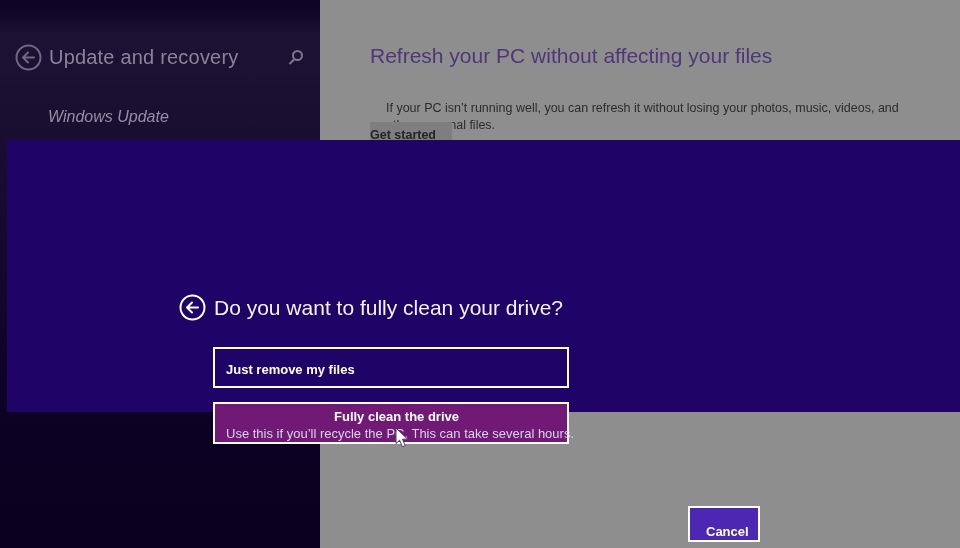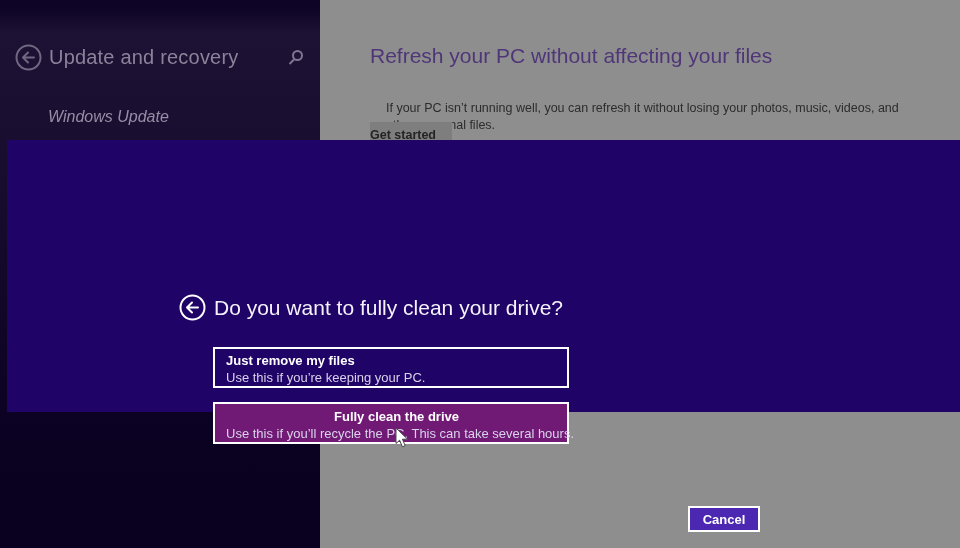--- a/index.html
+++ b/index.html
@@ -50,21 +50,21 @@
     border:2px solid #ffffff;background:transparent;cursor:pointer;
     padding:3px 0 0 11px;text-align:left;font-family:inherit;display:block;
   }
   .option.opt1{top:207px;}
   .option.opt2{top:262px;height:42px;background:#701a75;text-align:center;}
   .option-title{display:block;font-size:13px;font-weight:700;color:#ffffff;line-height:17px;}
   .option-desc{display:block;font-size:13px;font-weight:400;color:#d9d3ea;line-height:17px;white-space:nowrap;}
   .cancel-btn{
     position:absolute;left:681px;top:366px;width:72px;height:26px;box-sizing:border-box;
     border:2px solid #ffffff;background:#4c28b2;color:#ffffff;
-    font-size:13px;font-weight:600;font-family:inherit;text-align:center;padding:4px;cursor:pointer;
+    font-size:13px;font-weight:600;font-family:inherit;text-align:center;padding:16px;cursor:pointer;
   }
   .cursor{position:absolute;left:388px;top:287px;width:14px;height:21px;z-index:20;pointer-events:none;}
 </style>
 </head>
 <body>
 
 <div class="screen">
 
   <div class="sidebar">
     <div class="sidebar-header">
@@ -91,21 +91,20 @@
     <div class="dialog-header">
       <svg class="back-circle" viewBox="0 0 27 27">
         <circle cx="13.5" cy="13.5" r="12" fill="none" stroke="#ffffff" stroke-width="2"></circle>
         <path d="M8 13.5 H19 M8 13.5 L13 8.5 M8 13.5 L13 18.5" fill="none" stroke="#ffffff" stroke-width="2" stroke-linecap="round"></path>
       </svg>
       <h1 class="dialog-title">Do you want to fully clean your drive?</h1>
     </div>
 
     <button class="option opt1">
       <span class="option-title">Just remove my files</span>
-      <span class="option-desc">Use this if you’re keeping your PC.</span>
     </button>
 
     <button class="option opt2">
       <span class="option-title">Fully clean the drive</span>
       <span class="option-desc">Use this if you’ll recycle the PC. This can take several hours.</span>
     </button>
 
     <button class="cancel-btn">Cancel</button>
 
     <svg class="cursor" viewBox="0 0 14 21">

